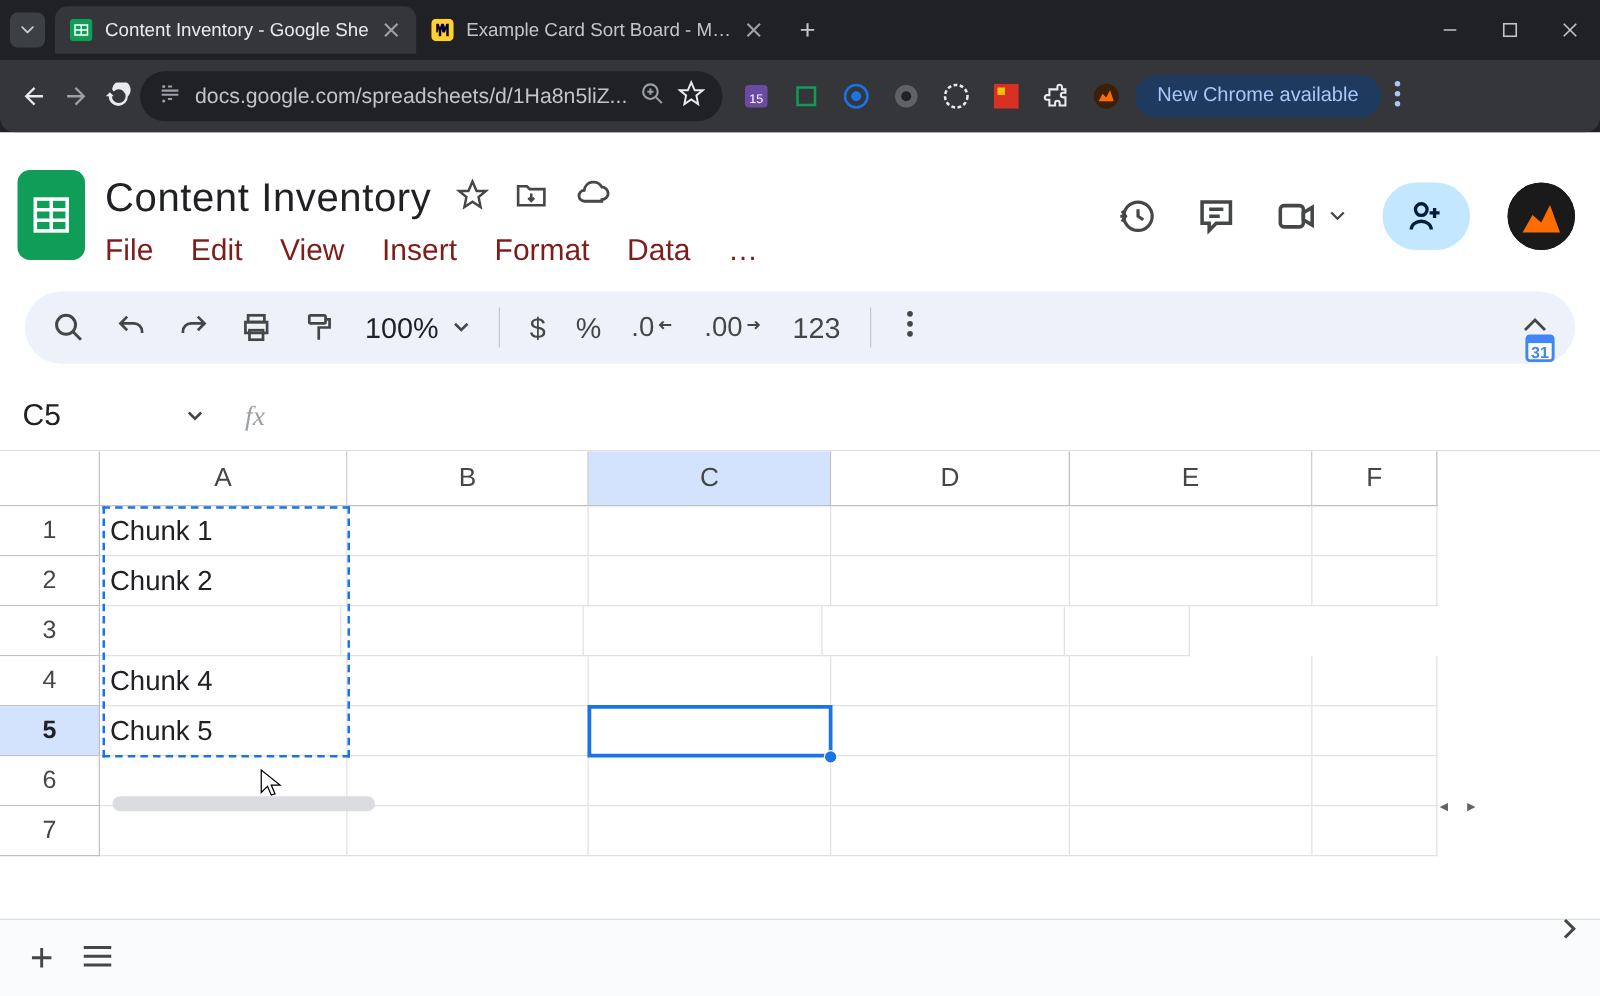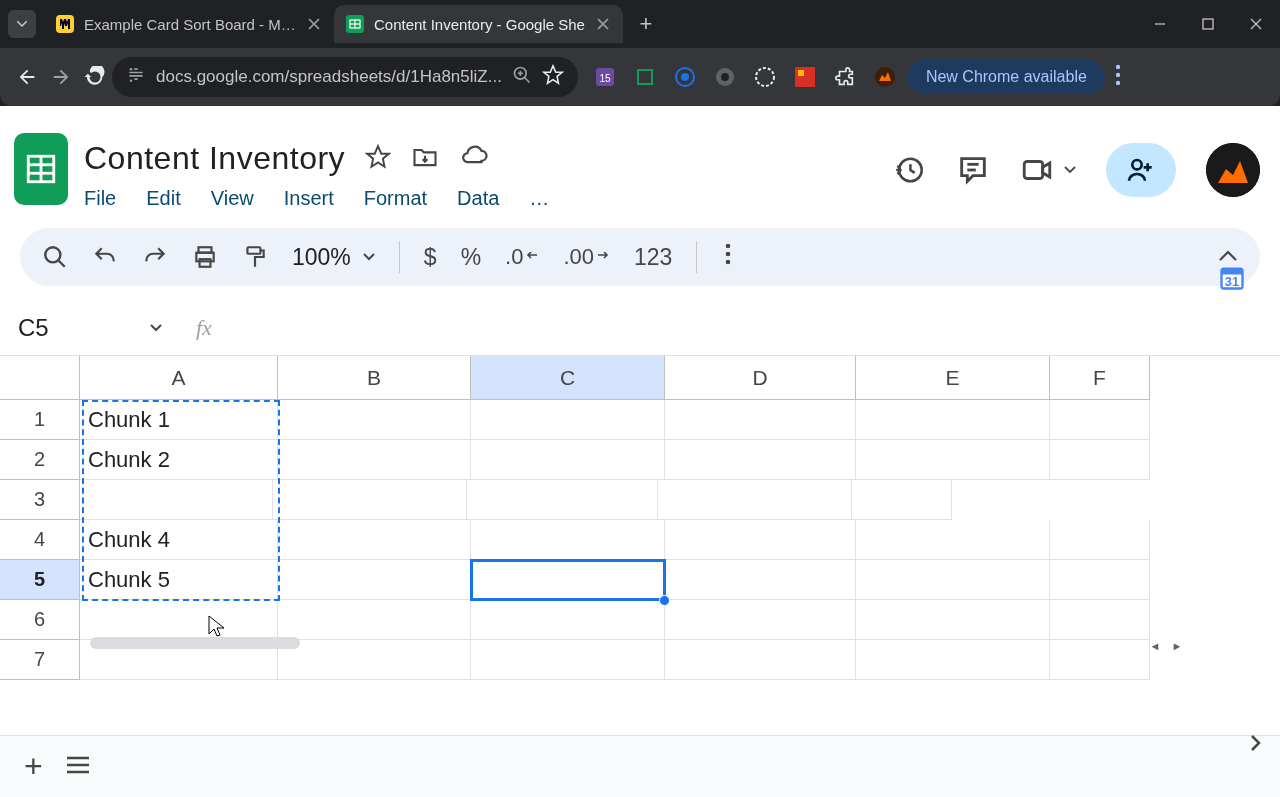--- a/index.html
+++ b/index.html
@@ -31,21 +31,21 @@
   
   .app { background:#fff; height:691px; display:flex; flex-direction:column; }
   
   .gs-header { display:flex; align-items:center; padding:14px 20px 0 14px; gap:16px; }
   .gs-logo { width:54px; height:72px; background:#0f9d58; border-radius:10px; display:flex; align-items:center; justify-content:center; margin-top:8px; }
   .gs-title-area { flex:1;margin-top:20px; }
   .gs-title-row { display:flex; align-items:center; gap:20px; }
   .gs-title { font-size:32px; color:#202124; letter-spacing:0.5px; }
   .gs-title-ico { color:#444746; cursor:pointer; }
   .gs-menus { display:flex; gap:30px; margin-top:10px; }
-  .gs-menu-item { font-size:20px; color:#0c4a6e; cursor:pointer; }
+  .gs-menu-item { font-size:24px; color:#7f1d1d; cursor:pointer; }
   .gs-right { display:flex; align-items:center; gap:30px; margin-top:10px; }
   .gs-r-ico { color:#444746; cursor:pointer; display:flex; align-items:center; }
   .gs-share { width:70px; height:54px; background:#c2e7ff; border-radius:32px; display:flex; align-items:center; justify-content:center; cursor:pointer; }
   .gs-avatar { width:54px; height:54px; border-radius:50%; background:#000; display:flex; align-items:center; justify-content:center; cursor:pointer; overflow:hidden; }
   
   .gs-toolbar { margin:18px 20px 0 20px; height:58px; background:#edf2fa; border-radius:32px; display:flex; align-items:center; padding:0 22px; gap:24px; }
   .tb-ico { color:#444746; cursor:pointer; display:flex; align-items:center; }
   .tb-zoom { font-size:23px; color:#202124; display:flex; align-items:center; gap:12px; cursor:pointer; }
   .tb-sep { width:1px; height:32px; background:#c7c7c7; }
   .tb-txt { font-size:23px; color:#444746; cursor:pointer; }
@@ -91,44 +91,44 @@
 </head>
 <body>
 
 <div class="chrome">
   <div class="tabstrip">
     <div class="tab-drop">
       <svg width="10" height="6" viewBox="0 0 10 6">
           <path d="M0 0l5 5 5-5" fill="none" stroke="currentColor" stroke-width="1.5"></path>
         </svg>
     </div>
-    <div class="tab">
-      <span class="favicon">
-        <svg viewBox="0 0 18 18">
-            <rect width="18" height="18" rx="4" fill="#ffd02f"></rect>
-            <path d="M4 4h2l1 3 1-3h2l1 3 1-3h2v10h-2V8l-1 3h-2l-1-3v6H6V8L5 11H4z" fill="#050038"></path>
-          </svg>
-      </span>
-      <span class="title">Example Card Sort Board - Miro</span>
-      <span class="close">
-        <svg viewBox="0 0 16 16">
-            <path d="M3 3l10 10M13 3L3 13" stroke="currentColor" stroke-width="1.7"></path>
-          </svg>
-      </span>
-    </div>
     <div class="tab active">
       <span class="favicon">
         <svg viewBox="0 0 18 18">
             <rect width="18" height="18" rx="3" fill="#0f9d58"></rect>
             <rect x="4" y="5" width="10" height="8" fill="none" stroke="#fff" stroke-width="1.2"></rect>
             <line x1="4" y1="9" x2="14" y2="9" stroke="#fff" stroke-width="1.2"></line>
             <line x1="9" y1="5" x2="9" y2="13" stroke="#fff" stroke-width="1.2"></line>
           </svg>
       </span>
       <span class="title">Content Inventory - Google She</span>
+      <span class="close">
+        <svg viewBox="0 0 16 16">
+            <path d="M3 3l10 10M13 3L3 13" stroke="currentColor" stroke-width="1.7"></path>
+          </svg>
+      </span>
+    </div>
+    <div class="tab">
+      <span class="favicon">
+        <svg viewBox="0 0 18 18">
+            <rect width="18" height="18" rx="4" fill="#ffd02f"></rect>
+            <path d="M4 4h2l1 3 1-3h2l1 3 1-3h2v10h-2V8l-1 3h-2l-1-3v6H6V8L5 11H4z" fill="#050038"></path>
+          </svg>
+      </span>
+      <span class="title">Example Card Sort Board - Miro</span>
       <span class="close">
         <svg viewBox="0 0 16 16">
             <path d="M3 3l10 10M13 3L3 13" stroke="currentColor" stroke-width="1.7"></path>
           </svg>
       </span>
     </div>
     <div class="newtab">+</div>
     <div class="win-ctrl">
       <div>
           <svg width="14" height="14">

